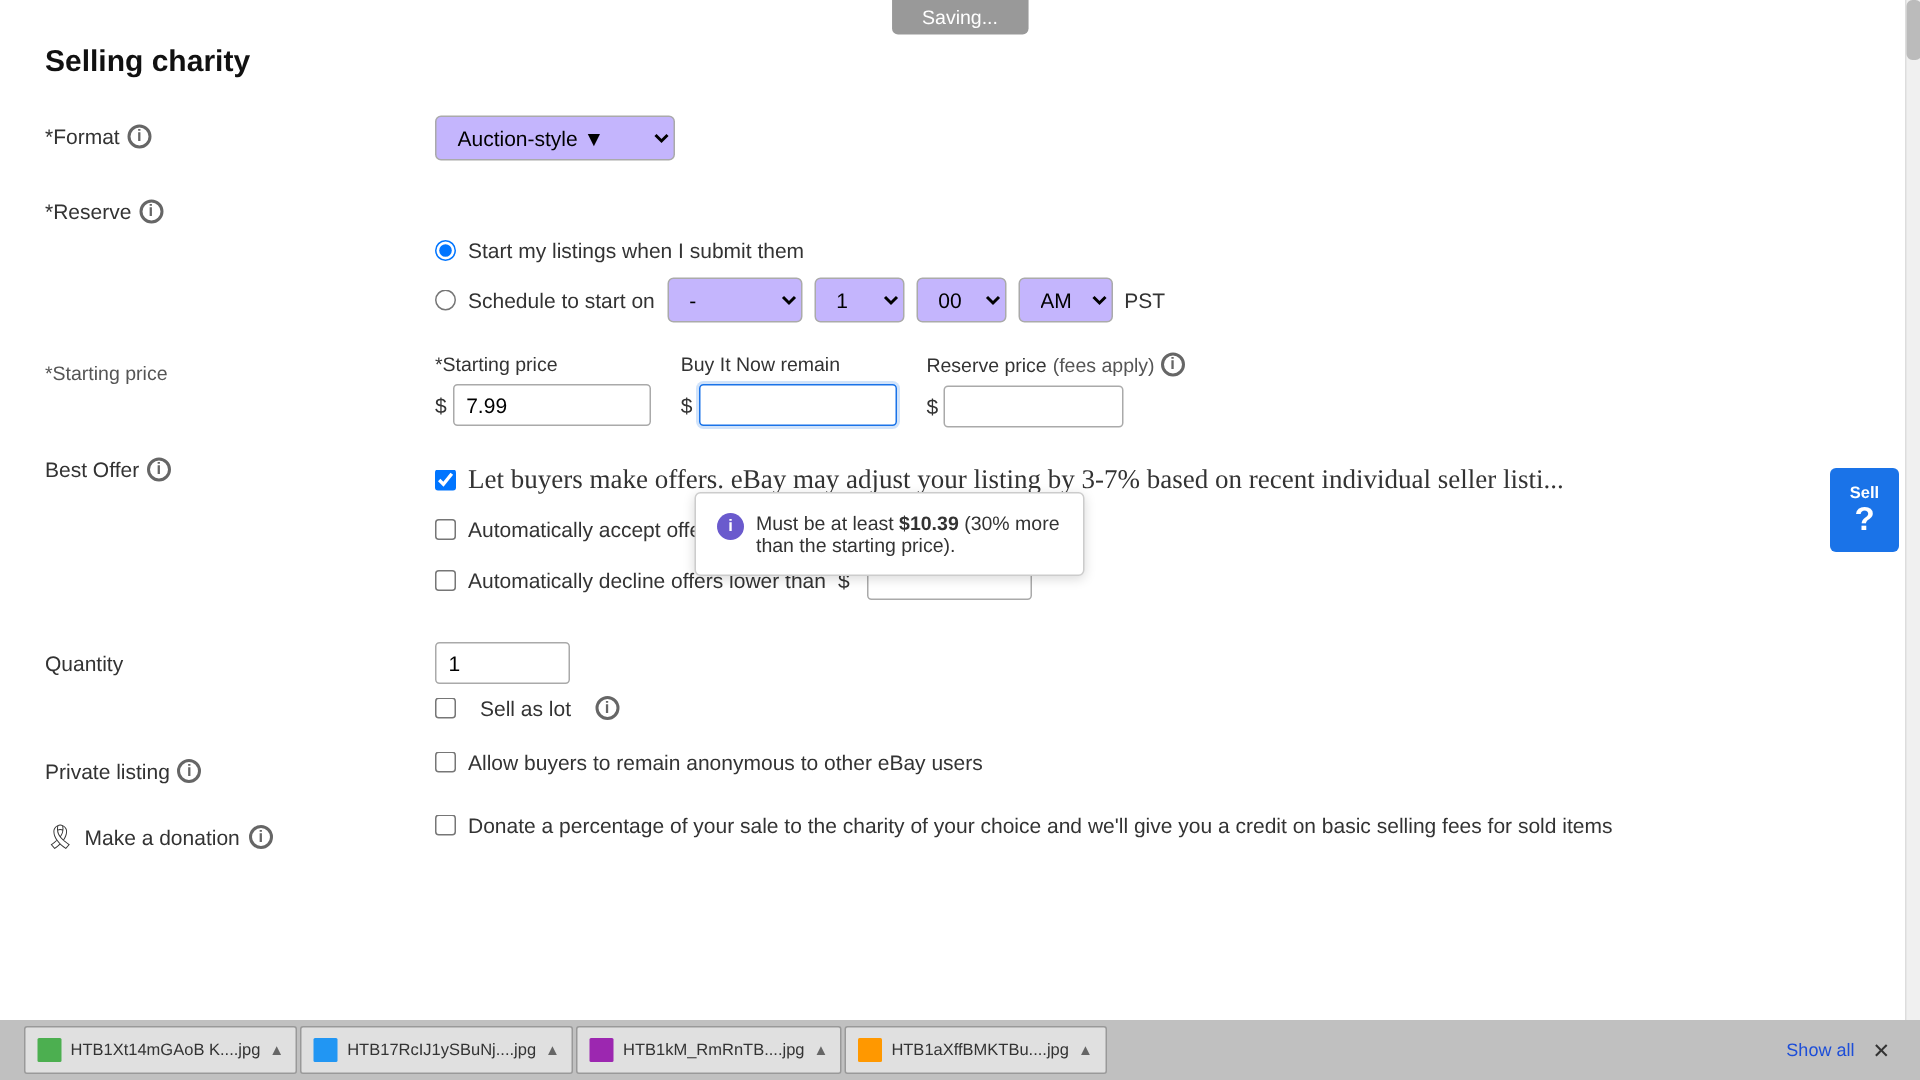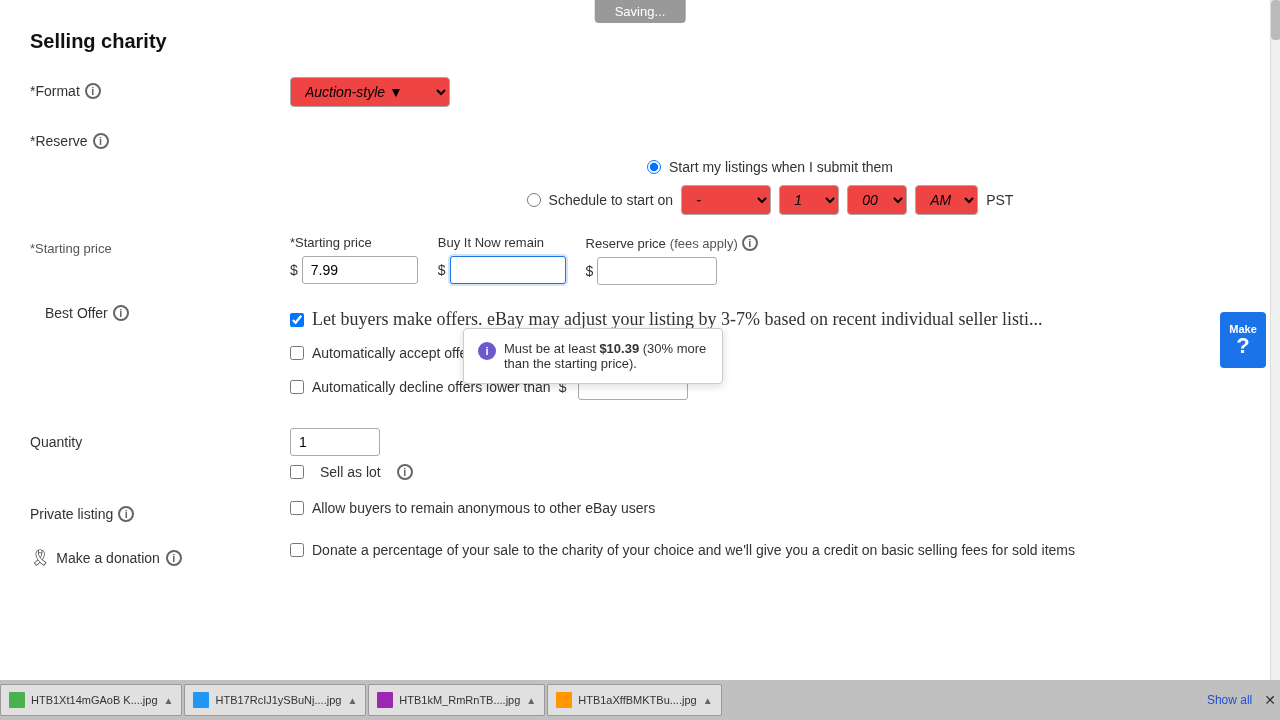--- a/index.html
+++ b/index.html
@@ -107,23 +107,22 @@
     .form-controls {
       flex: 1;
     }
 
     
     select {
       border: 1px solid #aaa;
       border-radius: 4px;
       padding: 5px 10px;
       font-size: 14px;
-      background: #ef4444;
-      cursor: pointer;
-      font-style: italic;
+      background: #c4b5fd;
+      cursor: pointer;
     }
 
     .format-select {
       min-width: 160px;
     }
     .duration-select {
       min-width: 110px;
     }
     .radio-row, .checkbox-row {
       display: flex;
@@ -172,21 +171,21 @@
       display: flex;
       align-items: center;
       gap: 4px;
     }
     .price-input-row span { font-size: 14px; color: #333; }
     .price-input {
       border: 1px solid #aaa;
       border-radius: 3px;
       padding: 5px 8px;
       font-size: 14px;
-      width: 116px;
+      width: 132px;
     }
     .price-input.focused {
       border-color: #1a73e8;
       outline: none;
       box-shadow: 0 0 0 2px rgba(26,115,232,0.2);
     }
     .price-input.wide { width: 120px; }
 
     
     .tooltip-box {
@@ -271,21 +270,21 @@
     
     .taskbar {
       position: absolute;
       bottom: 0;
       left: 0;
       right: 0;
       height: 40px;
       background: #c0c0c0;
       display: flex;
       align-items: center;
-      padding: 0 0;
+      padding: 0 16px;
       gap: 2px;
     }
     .taskbar-item {
       display: flex;
       align-items: center;
       gap: 6px;
       background: #e0e0e0;
       border: 1px solid #999;
       border-radius: 2px;
       padding: 3px 8px;
@@ -338,21 +337,21 @@
 
 <div class="saving-bar">
   <span>Saving...</span>
 </div>
 
 <div class="scrollbar">
   <div class="scrollbar-thumb"></div>
 </div>
 
 <div class="help-btn" style="position:absolute;right:14px;top:340px;z-index:50;">
-  <span style="font-size:11px;">Make</span>
+  <span style="font-size:11px;">Sell</span>
   <span class="help-q">?</span>
 </div>
 
 <div class="main-content">
 
   <div class="page-title">Selling charity</div>
 
   <div class="form-row">
     <div class="form-label">
       <span>*Format</span>
@@ -365,21 +364,21 @@
     </div>
   </div>
 
   <div class="form-row">
     <div class="form-label">
       <span>*Reserve</span>
       <span class="info-icon">i</span>
     </div>
   </div>
 
-  <div class="form-row" style="margin-left:260px;margin-top:-10px;flex-direction:column;gap:10px;align-items:center;">
+  <div class="form-row" style="margin-left:260px;margin-top:-10px;flex-direction:column;gap:10px;">
     <div class="radio-row">
       <input type="radio" name="schedule" checked="" style="">
       <span>Start my listings when I submit them</span>
     </div>
     <div class="radio-row schedule-row">
       <input type="radio" name="schedule" style="">
       <span>Schedule to start on</span>
       <select class="schedule-select">
         <option>-</option>
       </select>
@@ -433,21 +432,21 @@
             <span>$</span>
             <input type="text" class="price-input wide" value="" style="">
           </div>
         </div>
       </div>
     </div>
   </div>
 
   <div class="form-row" style="margin-top:4px;">
     <div class="form-label" style="padding-top:0;">
-      <span style="font-size:14px;display:flex;align-items:center;gap:5px;margin-left:15px;">
+      <span style="font-size:14px;display:flex;align-items:center;gap:5px;">
         <span>Best Offer</span>
         <span class="info-icon">i</span>
       </span>
     </div>
     <div class="form-controls best-offer-section">
       <div class="checkbox-row">
         <input type="checkbox" checked="" style="">
         <span style="font-size:18px;font-family:Liberation Serif, serif;">Let buyers make offers. eBay may adjust your listing by 3-7% based on recent individual seller listi...</span>
       </div>
       <div class="offer-option" style="margin-top:10px;">

